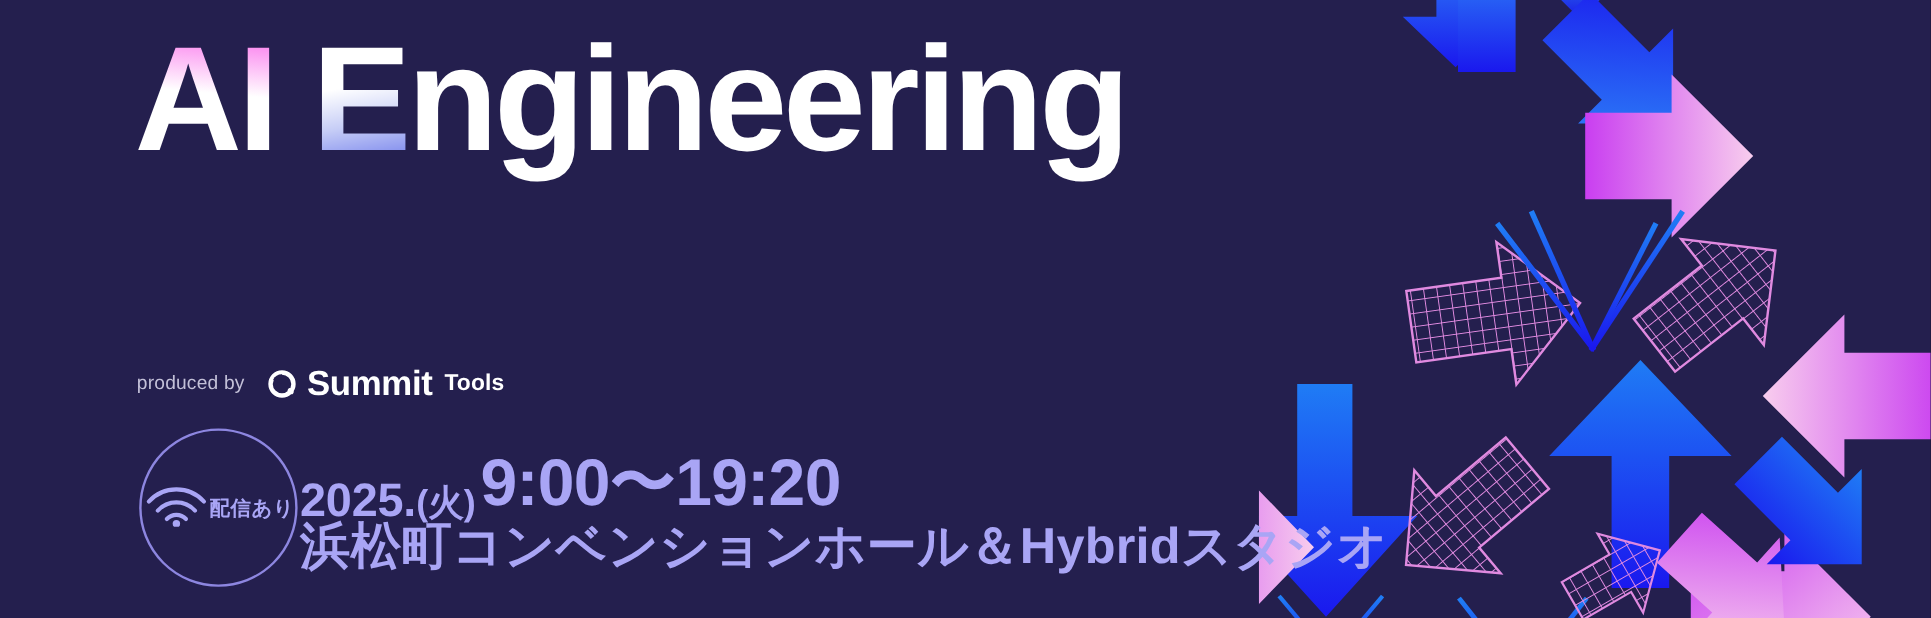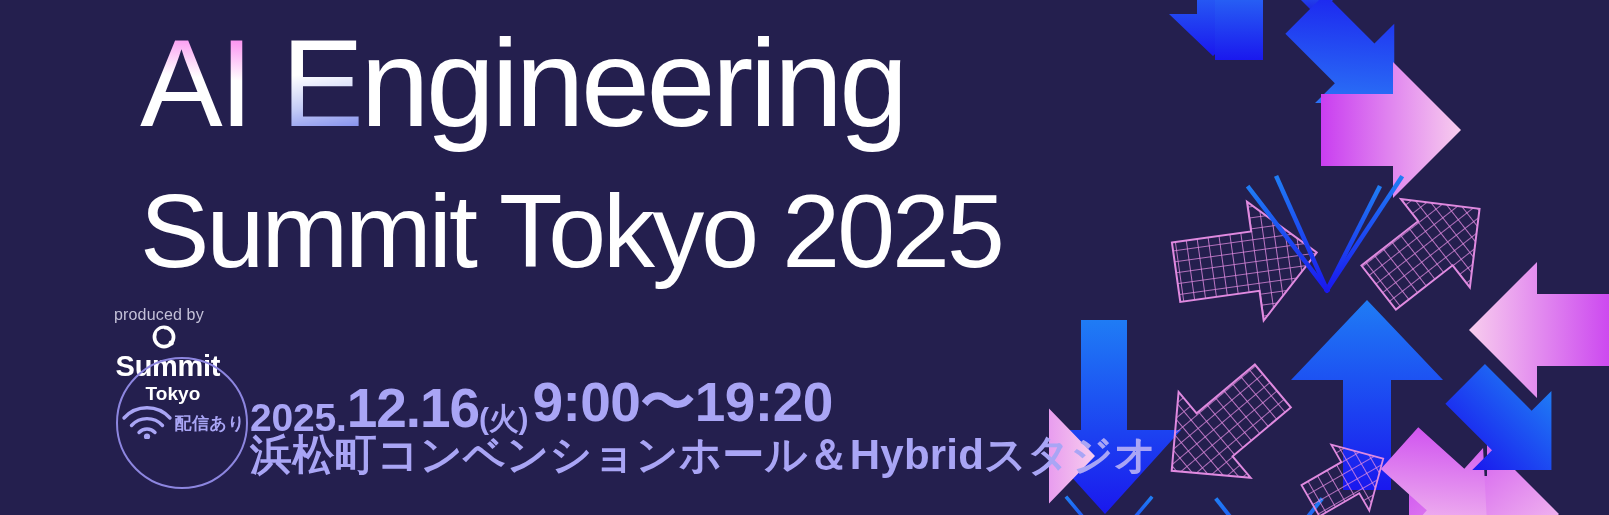--- a/index.html
+++ b/index.html
@@ -27,26 +27,25 @@
   .art svg { display:block; }
 
   
   .content {
     position:absolute;
     left:112px; top:0;
     width:1120px; height:515px;
   }
 
   .title {
-    font-weight:400;
+    font-weight:700;
     letter-spacing:-0.028em;
     color:#ffffff;
     line-height:0.96;
     white-space:nowrap;
-    margin-left:28px;
   }
   .title-line1 {
     position:absolute;
     left:0; top:24px;
     font-size:124px;
   }
   .title-line2 {
     position:absolute;
     left:0; top:182px;
     font-size:104px;
@@ -68,21 +67,20 @@
     -webkit-text-fill-color:transparent;
   }
 
   
   .producedby {
     position:absolute;
     left:2px; top:306px;
     display:flex;
     align-items:center;
     height:28px;
-    flex-direction:column;
   }
   .pb-label {
     font-size:16px;
     color:#c3c0d8;
     letter-spacing:0.01em;
     margin-right:18px;
   }
   .findy-logo {
     width:26px; height:26px;
     margin-right:8px;
@@ -272,53 +270,51 @@
       <g transform="translate(238,468) rotate(-30)">
         <path d="M4 22 L50 22 L50 2 L88 40 L50 78 L50 58 L4 58 Z" fill="url(#mesh)" stroke="#e08ae0" stroke-width="1.8"></path>
       </g>
     </svg>
   </div>
 
   <div class="content">
 
     <h1 class="title title-line1"><span class="g-pink">AI</span><span> </span><span class="g-blue">E</span><span>ngineering</span></h1>
 
-    <h1 class="title title-line2">Summit Tokyo 2025</h1>
 
     <div class="producedby">
       <span class="pb-label">produced by</span>
       <span class="findy-logo">
         <svg width="26" height="26" viewBox="0 0 26 26" xmlns="http://www.w3.org/2000/svg">
           <path d="M13 1.6 A11.4 11.4 0 1 0 24.4 13 A11.4 11.4 0 0 0 13 1.6 Z
                    M13 5.3 A7.7 7.7 0 1 1 5.3 13 A7.7 7.7 0 0 1 13 5.3 Z" fill="#ffffff" fill-rule="evenodd"></path>
           <path d="M13 13 L5.6 9.4 A8.2 8.2 0 0 1 13 4.8 Z" fill="#241f4e"></path>
           <rect x="17.4" y="17.2" width="5.6" height="3.6" rx="1.8" transform="rotate(42 20.2 19)" fill="#ffffff"></rect>
         </svg>
       </span>
       <span class="findy-name">Summit</span>
-      <span class="findy-tools">Tokyo</span>
+      <span class="findy-tools">Tools</span>
     </div>
 
     <div class="badge">
       <span class="badge-icon">
         <svg width="56" height="40" viewBox="0 0 56 40" xmlns="http://www.w3.org/2000/svg">
           <g fill="none" stroke="#a9a5f5" stroke-width="3.4" stroke-linecap="round">
             <path d="M5 19 A31 31 0 0 1 51 19"></path>
             <path d="M12.5 26.5 A21 21 0 0 1 43.5 26.5"></path>
             <path d="M20 33.5 A11 11 0 0 1 36 33.5"></path>
           </g>
           <circle cx="28" cy="37.5" r="3.1" fill="#a9a5f5"></circle>
         </svg>
       </span>
       <span class="badge-text">配信あり</span>
     </div>
 
     <div class="datetime">
       <span class="dt-year">2025.</span>
-      <span class="dt-day">12.16</span>
       <span class="dt-dow">(火)</span>
       <span class="dt-time">9:00〜19:20</span>
     </div>
 
     <div class="venue">浜松町コンベンションホール＆Hybridスタジオ</div>
 
   </div>
 </div>
 
 </body></html>

